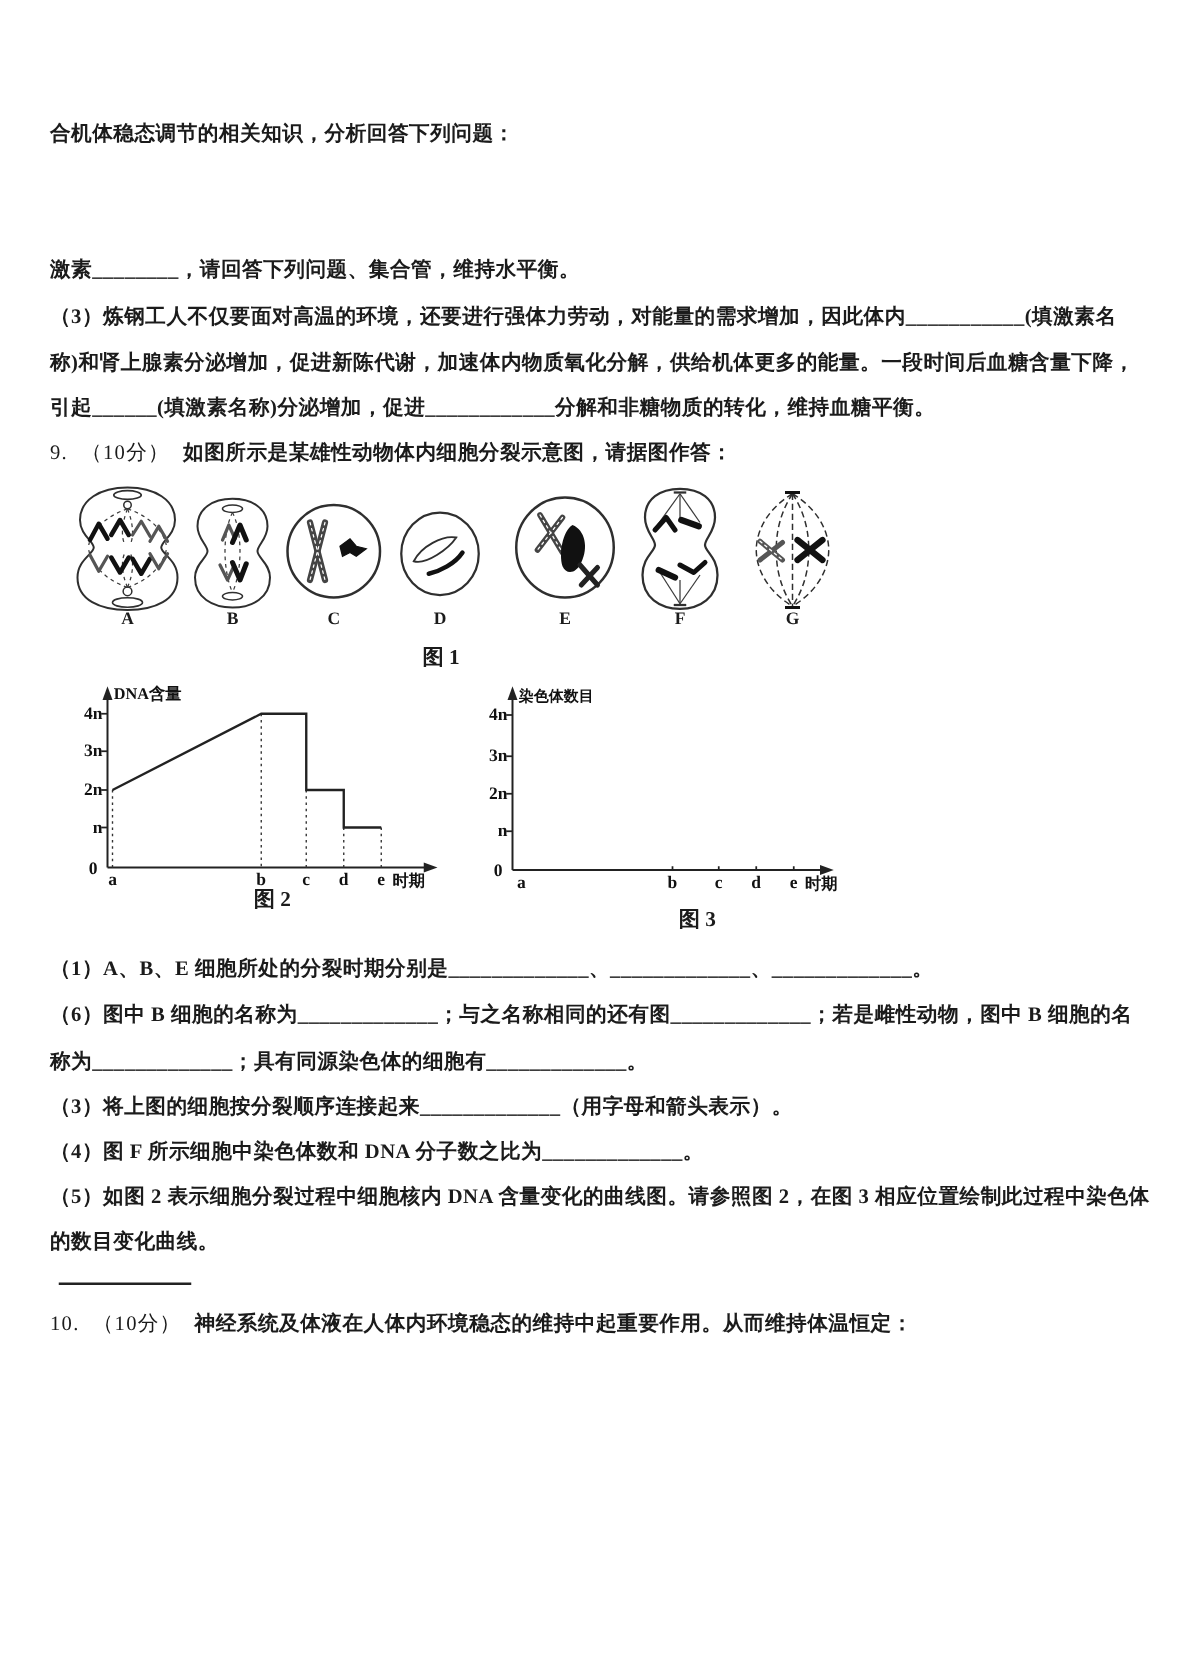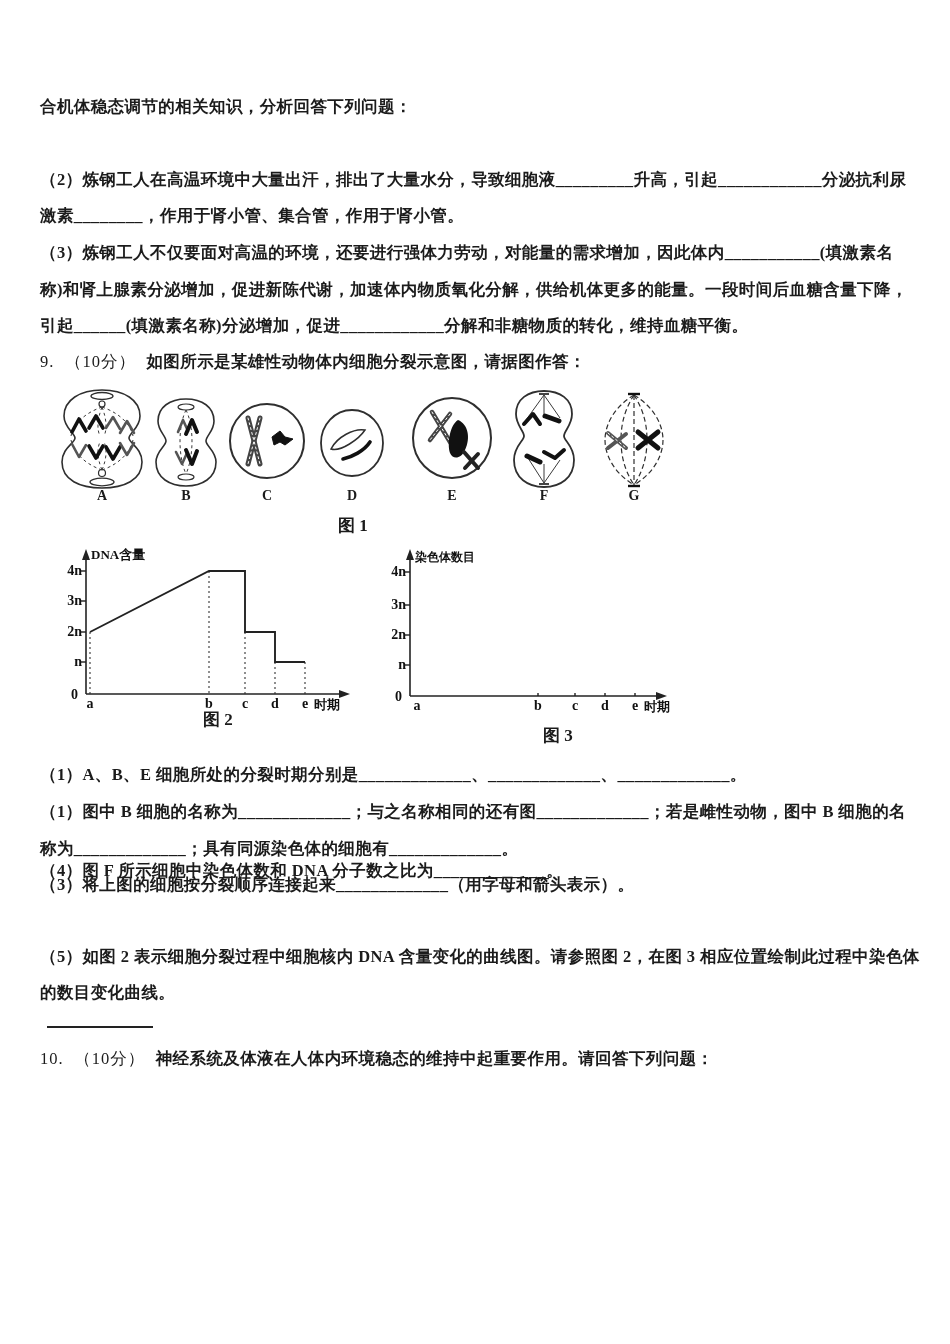--- a/index.html
+++ b/index.html
@@ -15,22 +15,21 @@
   .blankline{position:absolute;border-top:2px solid #222;}
   svg{overflow:visible;}
   svg text{font-family:"Liberation Serif","DejaVu Serif",serif;fill:#111;font-weight:700;}
 </style>
 </head>
 <body>
 
 <div class="page">
 
   <div class="tl" style="top:96px">合机体稳态调节的相关知识，分析回答下列问题：</div>
-  <div class="tl" style="top:169px">（2）炼钢工人在高温环境中大量出汗，排出了大量水分，导致细胞液_________升高，引起____________分泌抗利尿</div>
-  <div class="tl" style="top:205px">激素________，作用于肾小管、集合管，作用于肾小管。</div>
+  <div class="tl" style="top:205px">激素________，请回答下列问题、集合管，维持水平衡。</div>
   <div class="tl" style="top:242px">（3）炼钢工人不仅要面对高温的环境，还要进行强体力劳动，对能量的需求增加，因此体内___________(填激素名</div>
   <div class="tl" style="top:279px">称)和肾上腺素分泌增加，促进新陈代谢，加速体内物质氧化分解，供给机体更多的能量。一段时间后血糖含量下降，</div>
   <div class="tl" style="top:315px">引起______(填激素名称)分泌增加，促进____________分解和非糖物质的转化，维持血糖平衡。</div>
 
   <div class="tl" style="top:351px">
     <span class="num">9.</span>
     <span class="num">（10分）</span>
     <span>如图所示是某雄性动物体内细胞分裂示意图，请据图作答：</span>
   </div>
 
@@ -226,28 +225,28 @@
     <text x="212" y="166" font-size="14" text-anchor="middle">d</text>
     <text x="242" y="166" font-size="14" text-anchor="middle">e</text>
     <text x="251" y="167" font-size="13">时期</text>
     <text x="22" y="17" font-size="12">染色体数目</text>
   </svg>
 
   <div class="cap" style="left:203px;top:708px">图 2</div>
   <div class="cap" style="left:543px;top:724px">图 3</div>
 
   <div class="tl" style="top:764px">（1）A、B、E 细胞所处的分裂时期分别是_____________、_____________、_____________。</div>
-  <div class="tl" style="top:801px">（1）图中 B 细胞的名称为_____________；与之名称相同的还有图_____________；若是雌性动物，图中 B 细胞的名</div>
+  <div class="tl" style="top:801px">（6）图中 B 细胞的名称为_____________；与之名称相同的还有图_____________；若是雌性动物，图中 B 细胞的名</div>
   <div class="tl" style="top:838px">称为_____________；具有同源染色体的细胞有_____________。</div>
   <div class="tl" style="top:874px">（3）将上图的细胞按分裂顺序连接起来_____________（用字母和箭头表示）。</div>
-  <div class="tl" style="top:860px">（4）图 F 所示细胞中染色体数和 DNA 分子数之比为_____________。</div>
+  <div class="tl" style="top:910px">（4）图 F 所示细胞中染色体数和 DNA 分子数之比为_____________。</div>
   <div class="tl" style="top:946px">（5）如图 2 表示细胞分裂过程中细胞核内 DNA 含量变化的曲线图。请参照图 2，在图 3 相应位置绘制此过程中染色体</div>
   <div class="tl" style="top:982px">的数目变化曲线。</div>
 
   <div class="blankline" style="left:47px;top:1026px;width:106px"></div>
 
   <div class="tl" style="top:1048px">
     <span class="num">10.</span>
     <span class="num">（10分）</span>
-    <span>神经系统及体液在人体内环境稳态的维持中起重要作用。请回答下列问题：</span>
+    <span>神经系统及体液在人体内环境稳态的维持中起重要作用。从而维持体温恒定：</span>
   </div>
 
 </div>
 
 </body></html>

